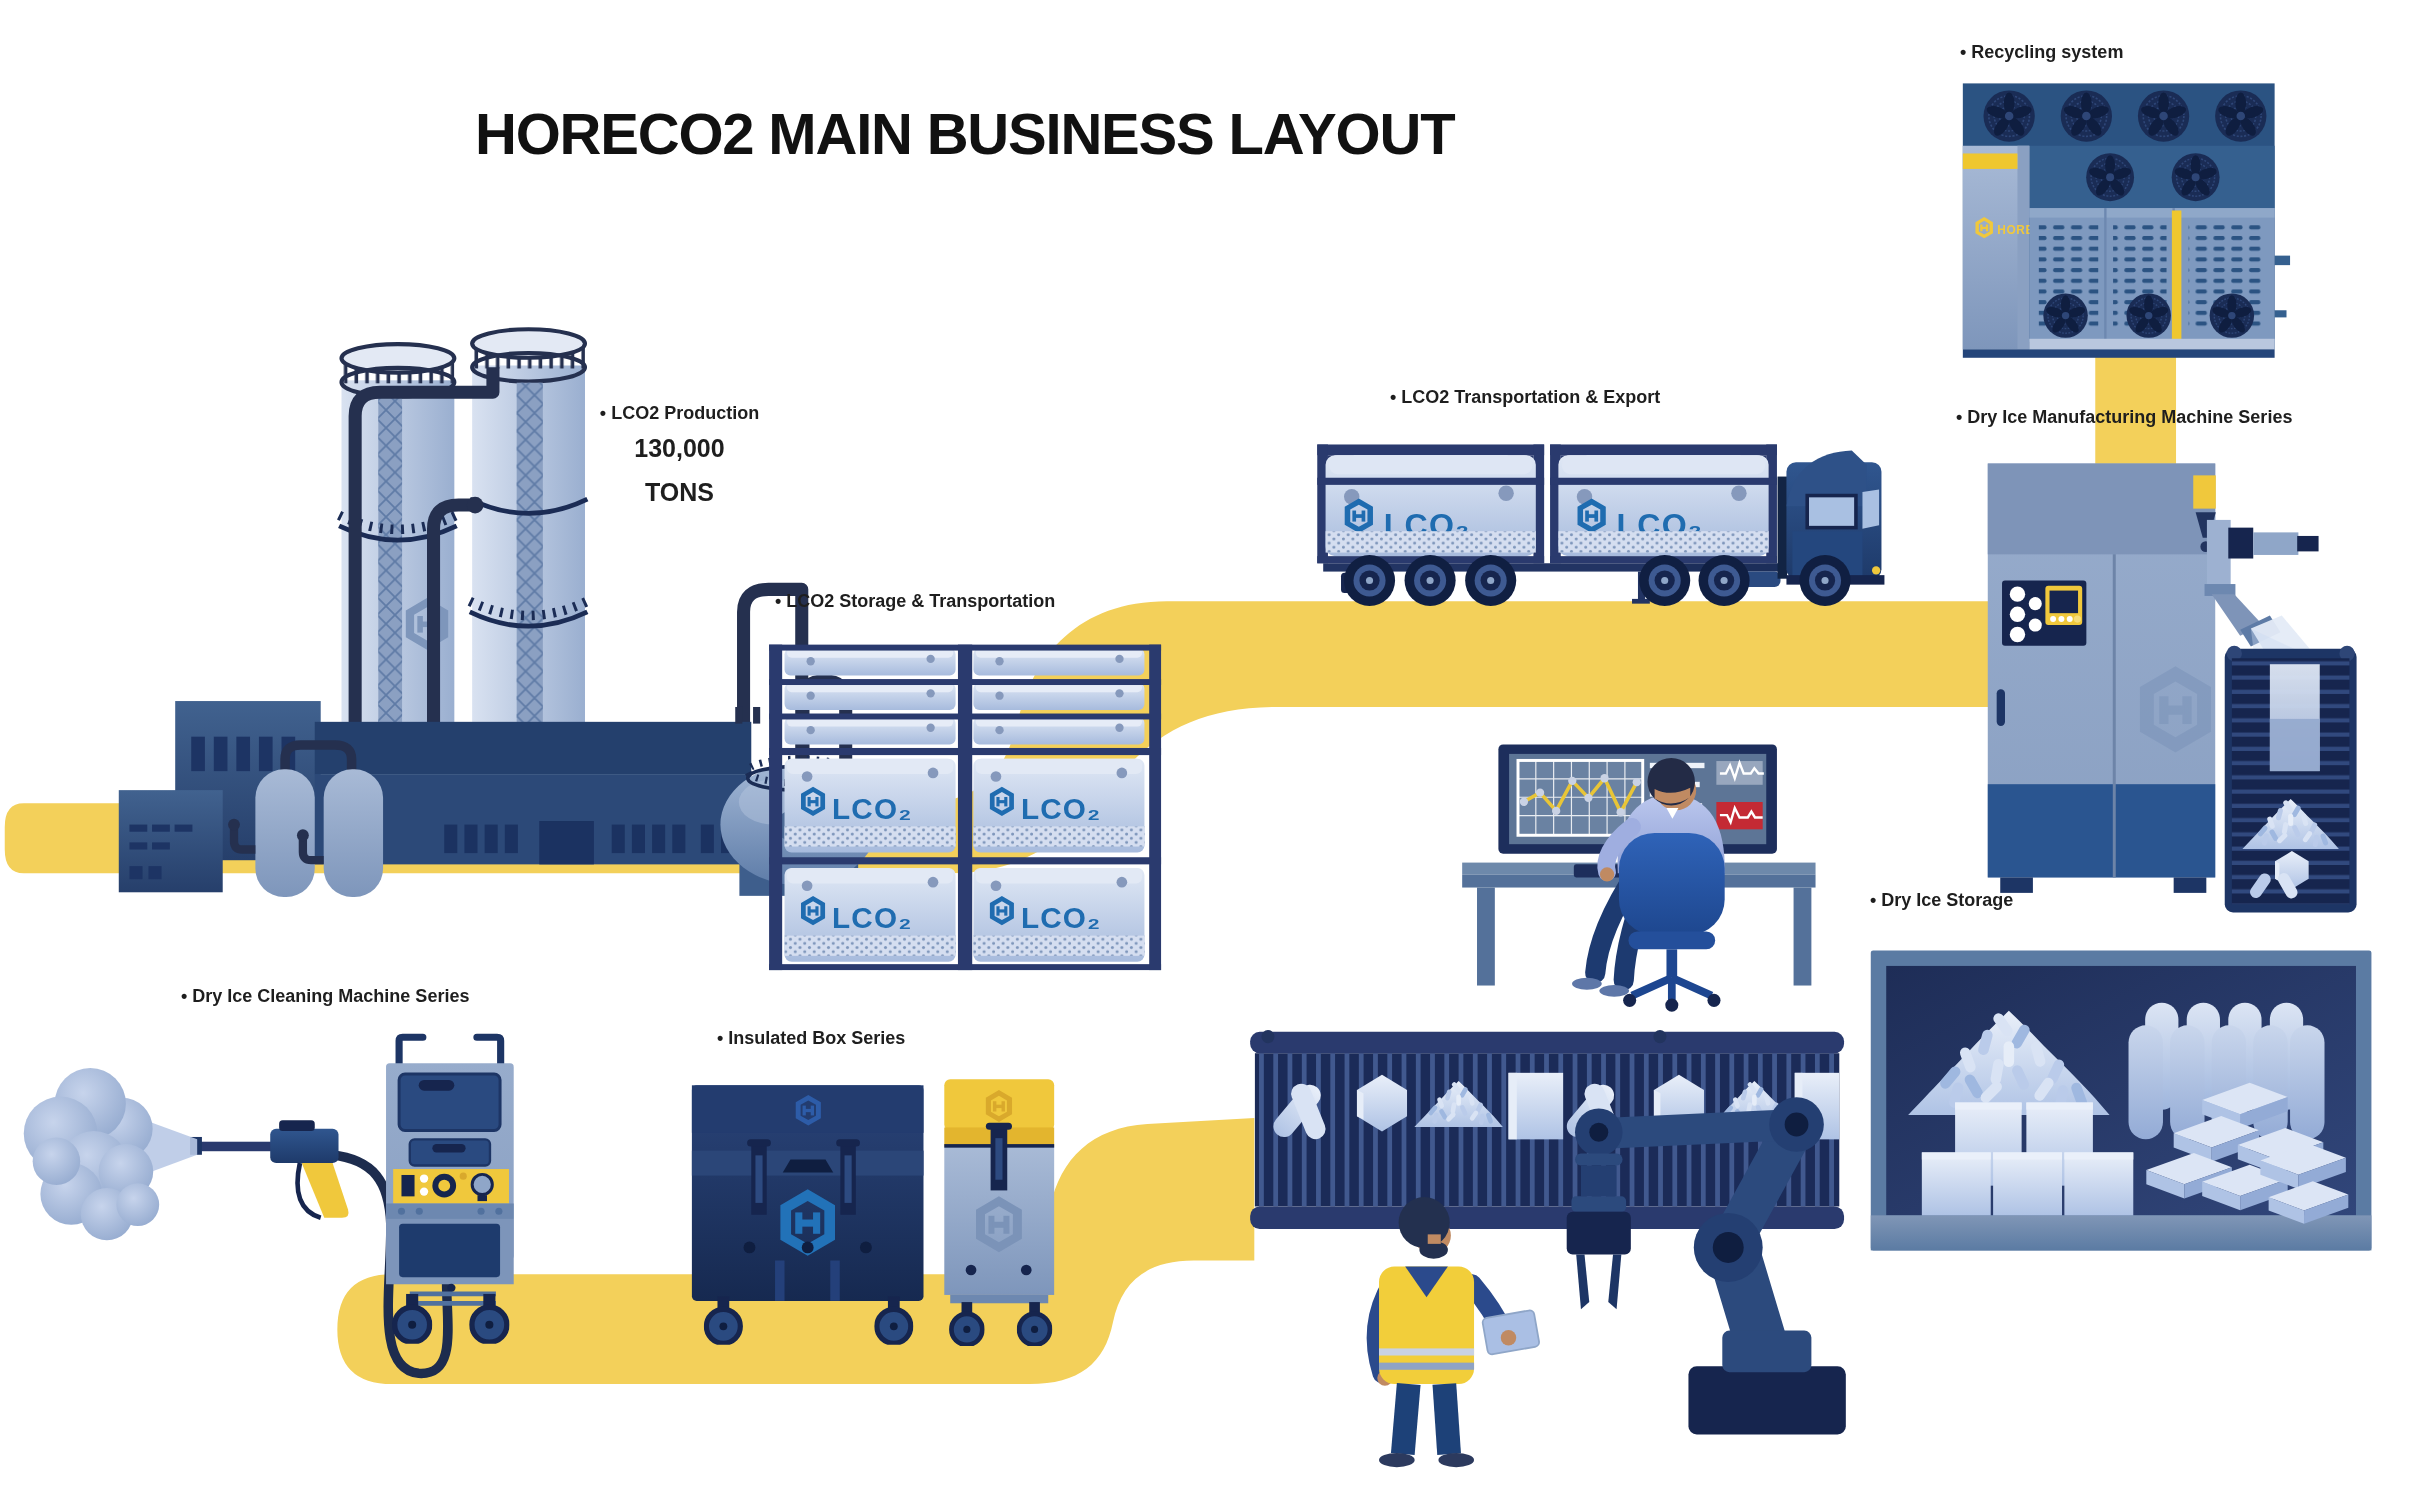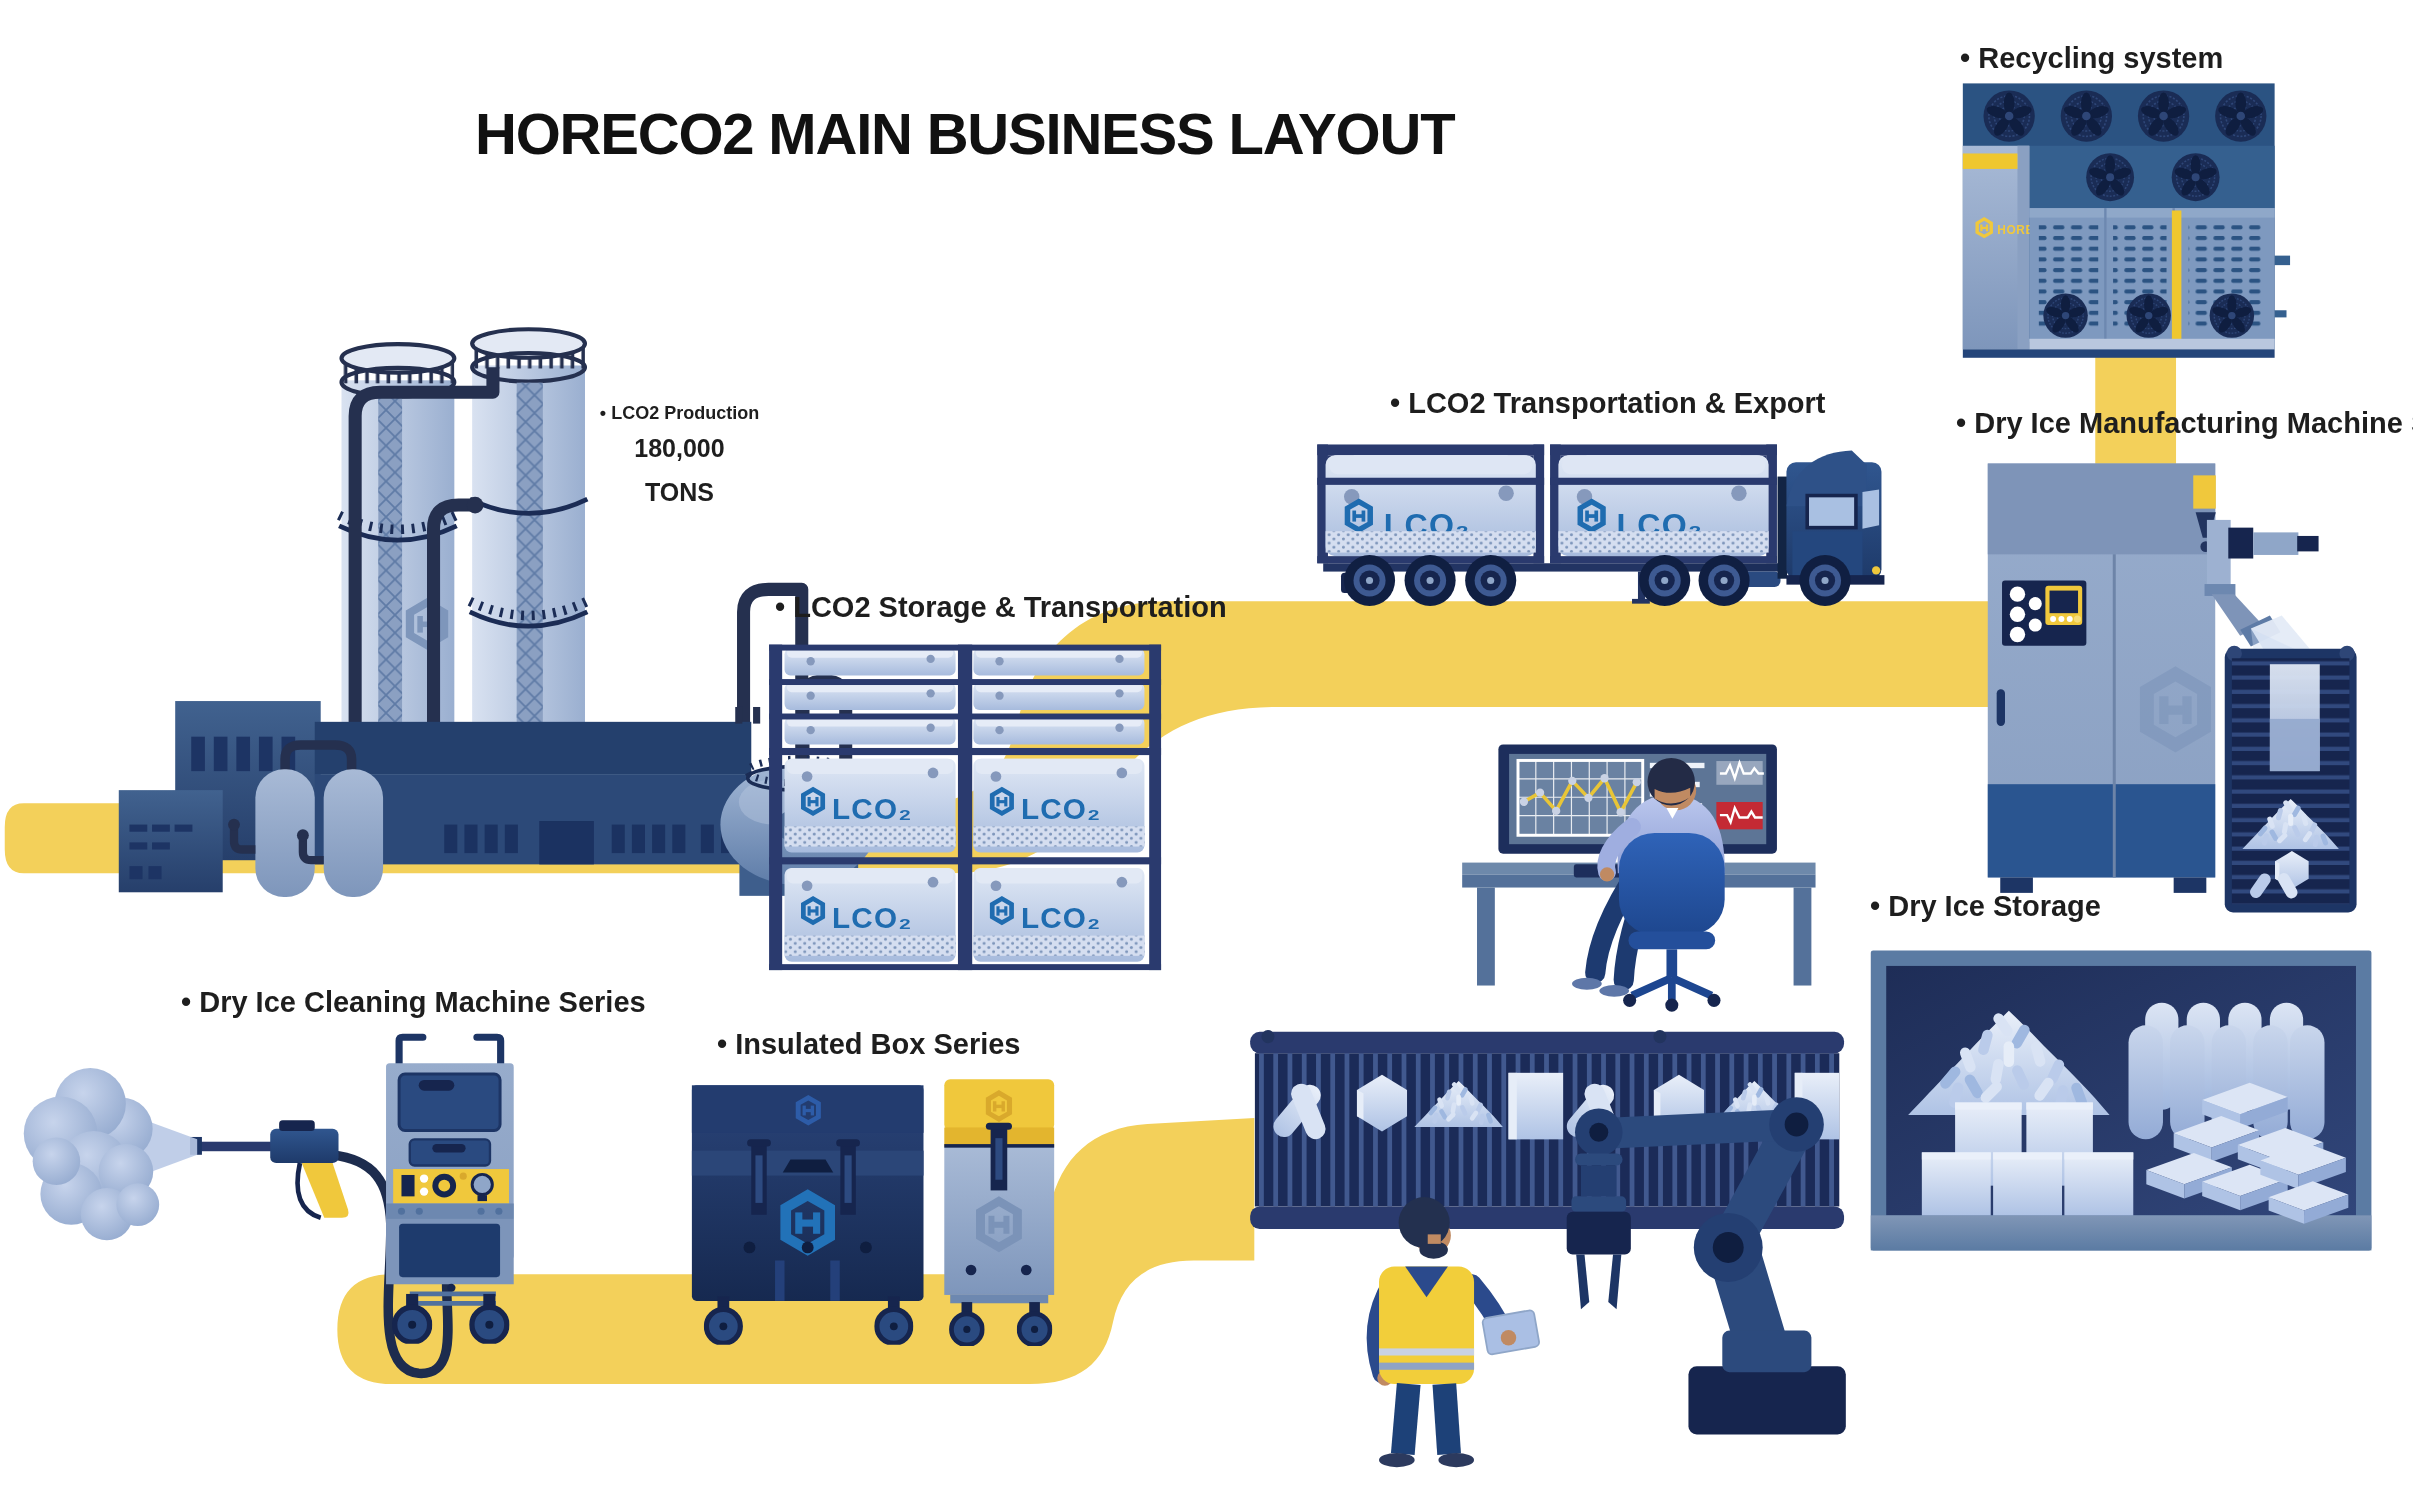--- a/index.html
+++ b/index.html
@@ -1,21 +1,21 @@
 <!DOCTYPE html>
 <html style="font-size:9.5px"><head>
 <meta charset="utf-8">
 <style>
   html,body{margin:0;padding:0;background:#fff;}
   .canvas{position:relative;width:2413px;height:1509px;background:#ffffff;overflow:hidden;
           font-family:"Liberation Sans",sans-serif;}
   .art{position:absolute;left:0;top:0;}
   .title{position:absolute;left:475px;top:100px;width:1045px;text-align:left;
          font-weight:700;font-size:58px;letter-spacing:-1.2px;color:#111;}
-  .label{position:absolute;font-weight:700;font-size:29px;color:#1e1e1e;white-space:nowrap;}
+  .label{position:absolute;font-weight:700;font-size:18px;color:#1e1e1e;white-space:nowrap;}
   .label-block{position:absolute;left:552px;top:403px;width:255px;text-align:center;color:#1e1e1e;}
   .label-block .l1{font-weight:700;font-size:18px;}
   .label-block .l2{font-weight:700;font-size:25px;margin-top:9.5px;}
   .label-block .l3{font-weight:700;font-size:25px;margin-top:15px;}
 </style>
 </head>
 <body>
 
 <div class="canvas">
 
@@ -759,21 +759,21 @@
 </g>
 
 </svg>
 
 <div class="title">HORECO2 MAIN BUSINESS LAYOUT</div>
 
 <div class="label" style="left:1960px;top:42px;">• Recycling system</div>
 
 <div class="label-block">
   <div class="l1">• LCO2 Production</div>
-  <div class="l2">180,000</div>
+  <div class="l2">130,000</div>
   <div class="l3">TONS</div>
 </div>
 
 <div class="label" style="left:775px;top:591px;">• LCO2 Storage &amp; Transportation</div>
 
 <div class="label" style="left:1390px;top:387px;">• LCO2 Transportation &amp; Export</div>
 
 <div class="label" style="left:1956px;top:407px;">• Dry Ice Manufacturing Machine Series</div>
 
 <div class="label" style="left:1870px;top:890px;">• Dry Ice Storage</div>

